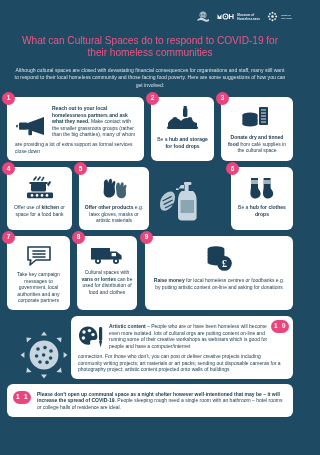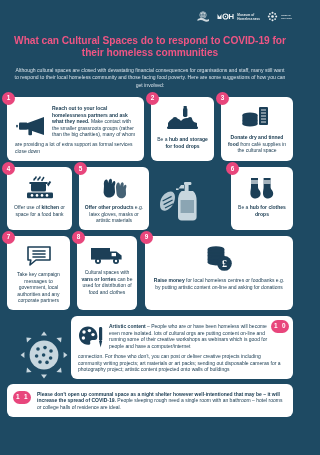--- a/index.html
+++ b/index.html
@@ -51,21 +51,21 @@
     font-size: 2.4px;
     line-height: 3px;
     letter-spacing: .2px;
   }
 
   .title {
     color: #ef5584;
     text-align: center;
     font-size: 10.2px;
     line-height: 12.4px;
-    font-weight: bold;
+    font-weight: normal;
     margin: 11px 14px 0 14px;
     letter-spacing: -.05px;
   }
   .intro {
     color: #d9e3ea;
     text-align: center;
     font-size: 5.1px;
     line-height: 7.4px;
     margin: 7px 13px 0 13px;
   }

